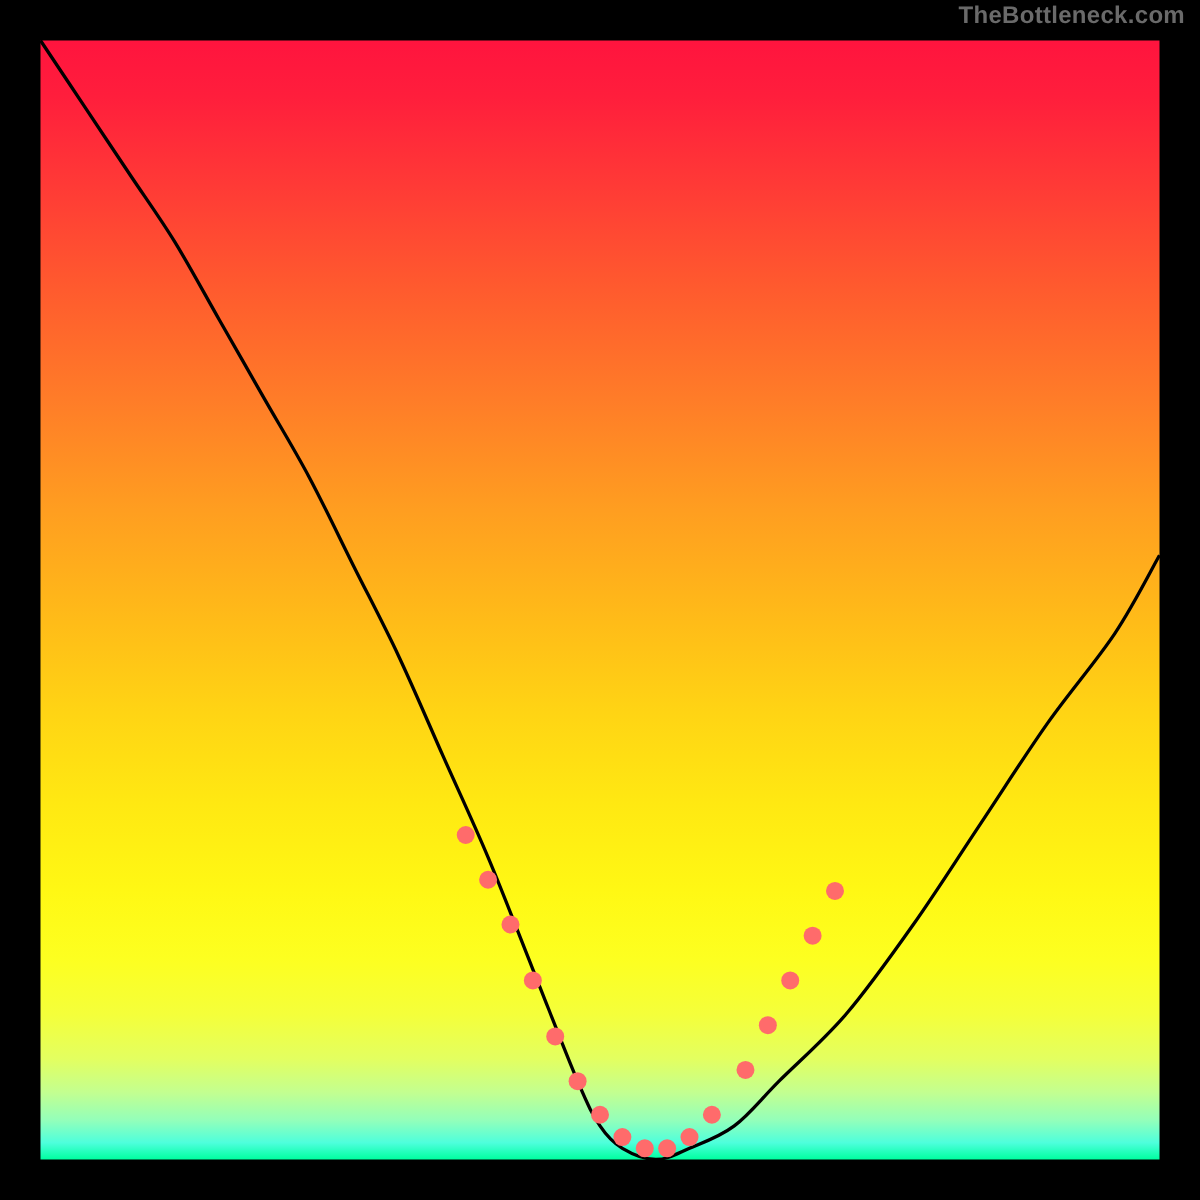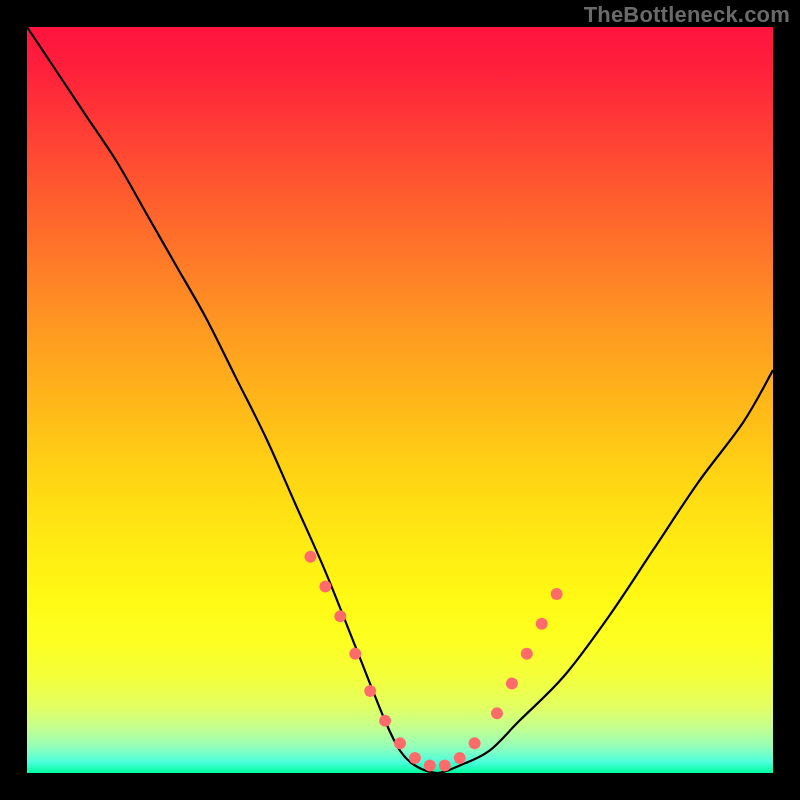--- a/index.html
+++ b/index.html
@@ -41,21 +41,21 @@
     top: 0;
     width: 746px;
     height: 746px;
     overflow: visible;
   }
   .watermark {
     position: absolute;
     top: 2px;
     right: 10px;
     font-family: Arial, Helvetica, sans-serif;
-    font-size: 22px;
+    font-size: 16px;
     font-weight: 600;
     color: #6a6a6a;
     letter-spacing: 0.2px;
   }
 </style>
 </head>
 <body>
 <div class="frame">
 
   <div class="watermark">TheBottleneck.com</div>

